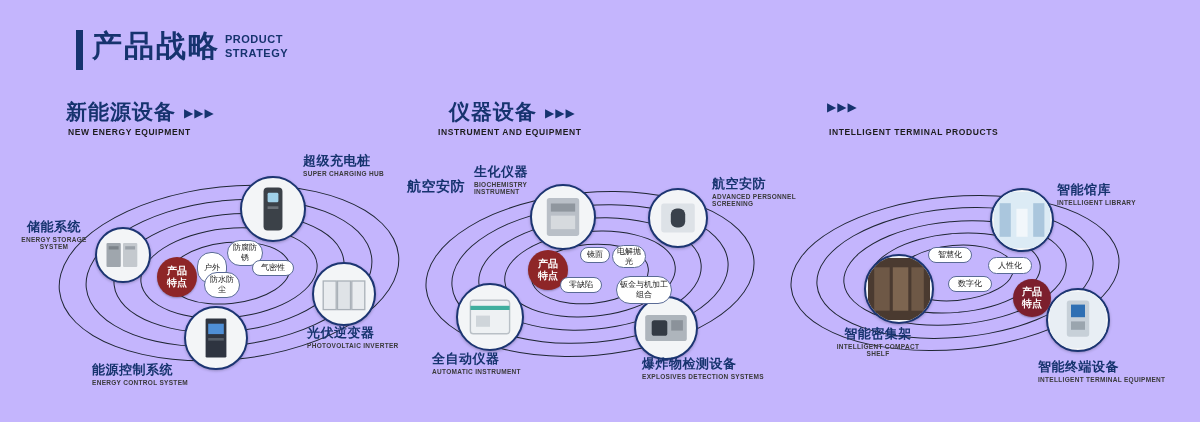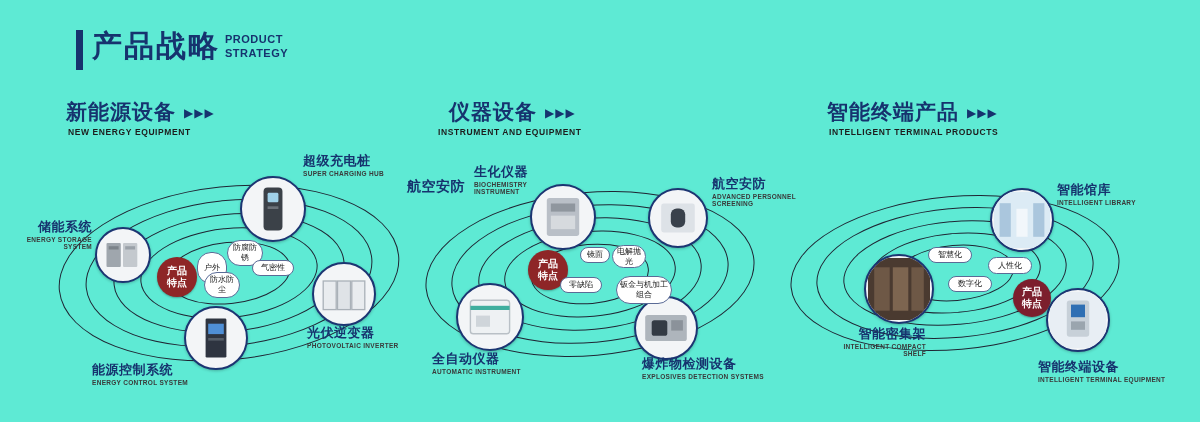--- a/index.html
+++ b/index.html
@@ -1,16 +1,16 @@
 <!DOCTYPE html>
 <html><head>
 <meta charset="utf-8">
 <style>
   html,body{margin:0;padding:0;background:#fff;}
-  .canvas{position:relative;width:1200px;height:422px;background:#5eead4;overflow:hidden;
+  .canvas{position:relative;width:1200px;height:422px;background:#c4b5fd;overflow:hidden;
           font-family:"Liberation Sans","DejaVu Sans",sans-serif;}
   
   .hbar{position:absolute;left:76px;top:30px;width:7px;height:40px;background:#16336e;}
   .htitle{position:absolute;left:92px;top:26px;font-size:30px;font-weight:bold;color:#16336e;letter-spacing:2px;}
   .hsub{position:absolute;left:225px;top:33px;font-size:11px;font-weight:bold;color:#16336e;line-height:1.25;letter-spacing:.5px;}
   .hslogan{position:absolute;left:330px;top:30px;font-size:27px;font-weight:bold;color:#16336e;letter-spacing:2px;}
   
   .sec-title{position:absolute;display:flex;align-items:center;gap:8px;font-size:21px;font-weight:bold;color:#16336e;letter-spacing:1px;}
   .arrows{font-size:12px;letter-spacing:1px;color:#16336e;margin-top:2px;}
   .sec-sub{position:absolute;font-size:8.5px;font-weight:bold;color:#1d1d1d;letter-spacing:.6px;}
@@ -25,21 +25,21 @@
   .badge{position:absolute;border-radius:50%;background:#8e2627;color:#fff;display:flex;flex-direction:column;
          align-items:center;justify-content:center;font-size:10px;font-weight:bold;line-height:1.2;box-shadow:0 1px 2px rgba(0,0,0,.3);}
   .badge.dark{background:#7c1f2d;}
   
   .bubble{position:absolute;background:#fff;border:1px solid #5a6b96;border-radius:14px;font-size:8px;color:#222;
           text-align:center;display:flex;align-items:center;justify-content:center;line-height:1.25;padding:1px 3px;box-sizing:border-box;}
   
   .plabel{position:absolute;line-height:1.15;}
   .plabel .cnname{font-size:13px;font-weight:bold;color:#16336e;letter-spacing:.5px;}
   .plabel .enname{font-size:6.5px;font-weight:bold;color:#3a3a3a;letter-spacing:.3px;margin-top:1px;}
-  .tr{text-align:right;} .tl{text-align:left;}
+  .tr{text-align:center;} .tl{text-align:left;}
   .xlabel{position:absolute;font-size:14px;font-weight:bold;color:#16336e;letter-spacing:.5px;}
 </style>
 </head>
 <body>
 
 <div class="canvas">
 
   <div class="hbar"></div>
   <div class="htitle">产品战略</div>
   <div class="hsub">
@@ -180,21 +180,20 @@
   <div class="badge" style="left:528px;top:250px;width:40px;height:40px;">
     <span>产品</span>
     <span>特点</span>
   </div>
   <div class="bubble" style="left:580px;top:247px;width:30px;height:16px;">镜面</div>
   <div class="bubble" style="left:612px;top:245px;width:34px;height:23px;">电解抛光</div>
   <div class="bubble" style="left:560px;top:277px;width:42px;height:16px;">零缺陷</div>
   <div class="bubble" style="left:616px;top:276px;width:56px;height:28px;">钣金与机加工组合</div>
 
   <div class="sec-title" style="left:827px;top:98px;">
-    <span>智能终端产品</span>
     <span class="arrows">▶▶▶</span>
   </div>
   <div class="sec-sub" style="left:829px;top:127px;">INTELLIGENT TERMINAL PRODUCTS</div>
 
   <div class="rings" style="left:790px;top:196px;width:330px;height:154px;transform:rotate(-5deg);">
     <div class="ring r1"></div>
     <div class="ring r2"></div>
     <div class="ring r3"></div>
     <div class="ring r4"></div>
     <div class="ring r5"></div>

